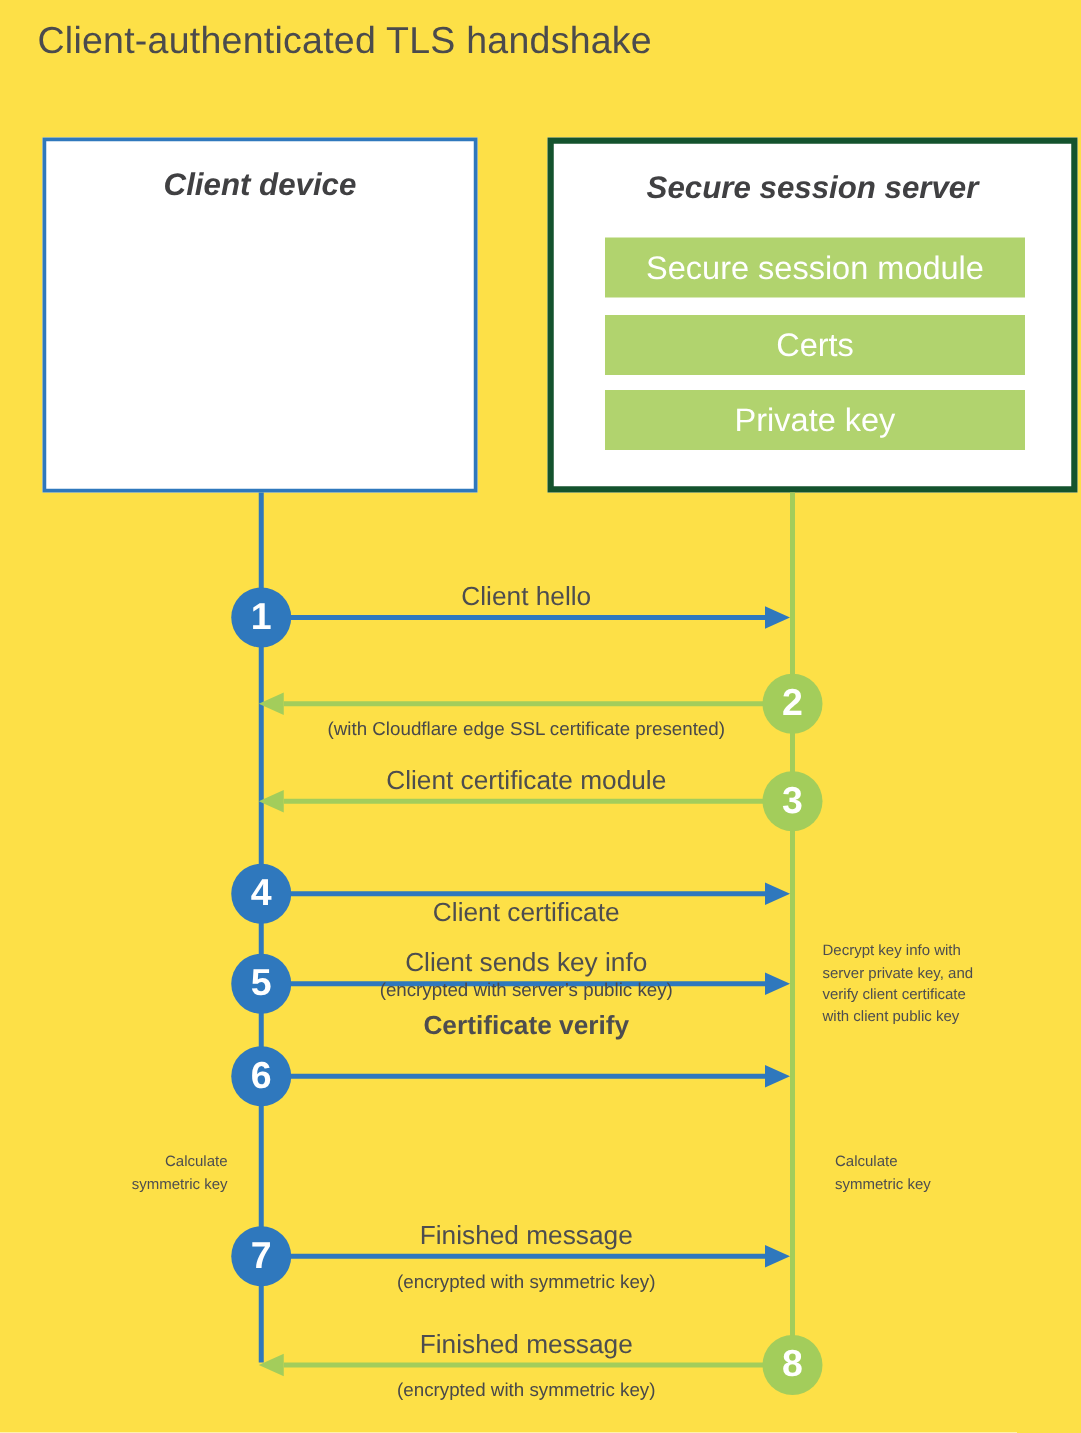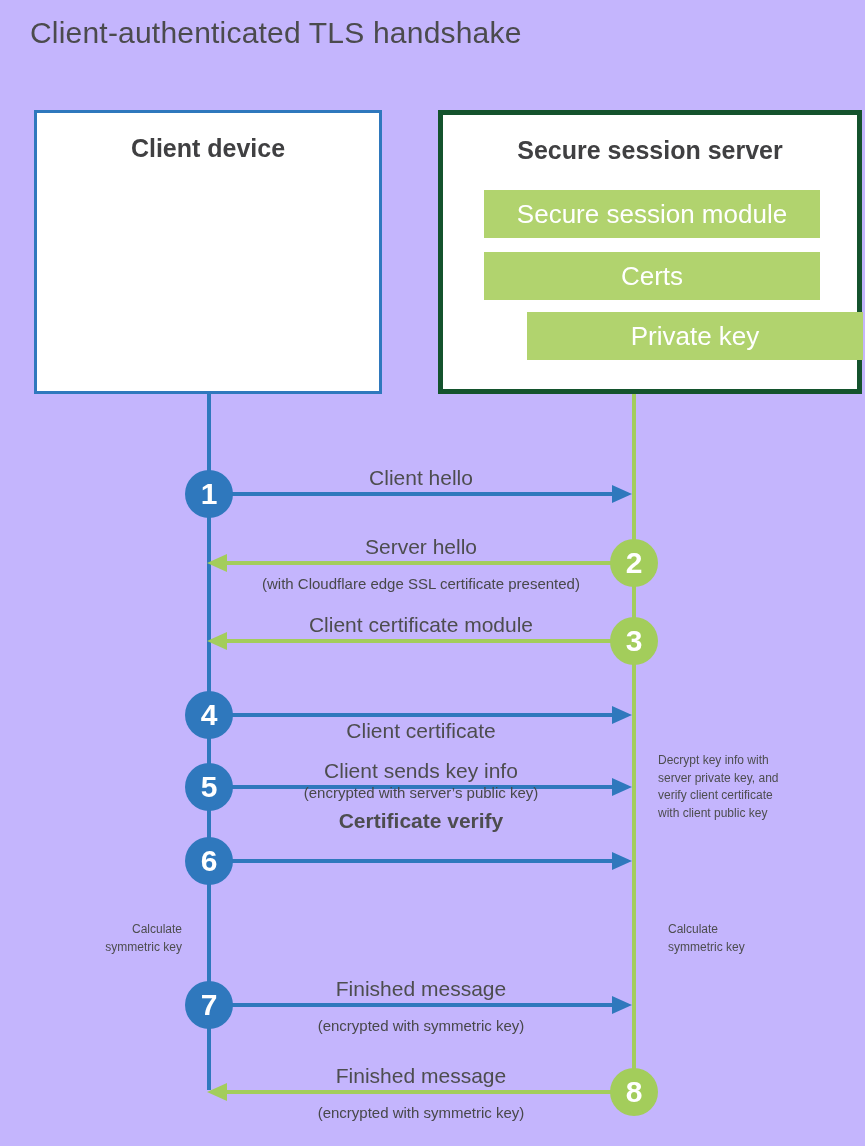--- a/index.html
+++ b/index.html
@@ -1,30 +1,30 @@
 <!DOCTYPE html>
 <html><head>
 <meta charset="utf-8">
 <style>
   html,body { margin:0; padding:0; background:#ffffff; }
   .canvas {
-    position:relative; width:865px; height:1146px; background:#c4b5fd;
+    position:relative; width:865px; height:1146px; background:#fde047;
     font-family:"Liberation Sans","DejaVu Sans",sans-serif; overflow:hidden;
   }
   .page-title {
     position:absolute; left:30px; top:16px; font-size:30px; font-weight:300;
     color:#4b4b4d; letter-spacing:0.2px;
   }
   
   .actor-box { position:absolute; top:110px; height:284px; background:#ffffff; box-sizing:border-box; }
   .client-box { left:34px;  width:348px; border:3px solid #2f78bd; }
   .server-box { left:438px; width:424px; border:5px solid #14532d; }
   .box-title {
     position:absolute; left:0; right:0; top:21px; text-align:center;
-    font-size:25px; font-weight:bold; color:#404042;
+    font-size:25px; font-weight:bold; color:#404042;font-style:italic;
   }
   .app-rect {
     position:absolute; left:33px; top:74px; width:279px; height:176px;
     background:#5b9ad0; display:flex; align-items:center; justify-content:center;
   }
   .app-rect .app-text {
     color:#ffffff; font-size:26px; line-height:32px; text-align:center; white-space:pre-line;
   }
   .module-bar {
     position:absolute; left:41px; width:336px; height:48px; background:#b1d36e;
@@ -73,36 +73,35 @@
   <div class="page-title">Client-authenticated TLS handshake</div>
 
   <div class="actor-box client-box">
     <div class="box-title">Client device</div>
   </div>
 
   <div class="actor-box server-box">
     <div class="box-title">Secure session server</div>
     <div class="module-bar" style="top:75px;">Secure session module</div>
     <div class="module-bar" style="top:137px;">Certs</div>
-    <div class="module-bar" style="top:197px;margin-left:43px;">Private key</div>
+    <div class="module-bar" style="top:197px;">Private key</div>
   </div>
 
   <div class="lifeline blue"></div>
   <div class="lifeline green"></div>
 
   <div class="hline blue" style="top:492px;"></div>
   <div class="head right" style="top:485px;"></div>
   <div class="step-label" style="top:466px;">Client hello</div>
   <div class="circle blue" style="top:470px;">
       <span>1</span>
     </div>
 
   <div class="hline green" style="top:561px;"></div>
   <div class="head left" style="top:554px;"></div>
-  <div class="step-label" style="top:535px;">Server hello</div>
   <div class="step-sub" style="top:575px;">(with Cloudflare edge SSL certificate presented)</div>
   <div class="circle green" style="top:539px;">
       <span>2</span>
     </div>
 
   <div class="hline green" style="top:639px;"></div>
   <div class="head left" style="top:632px;"></div>
   <div class="step-label" style="top:613px;">Client certificate module</div>
   <div class="circle green" style="top:617px;">
       <span>3</span>

